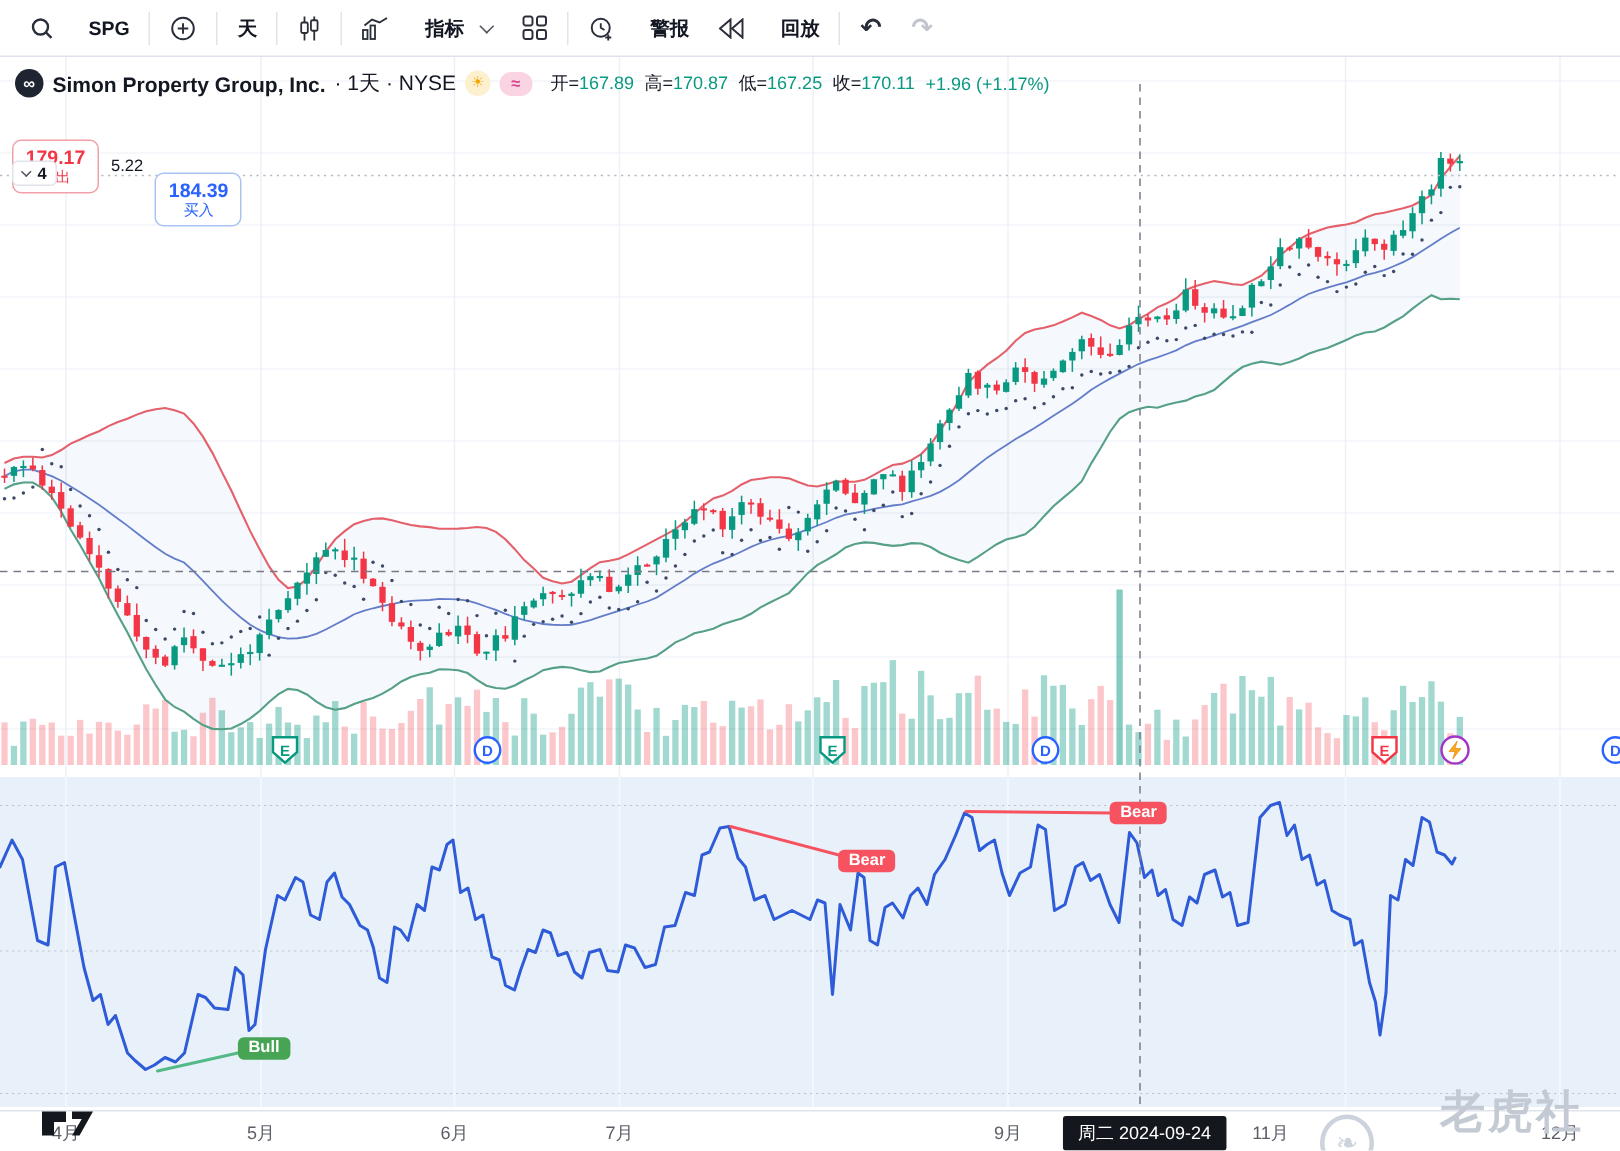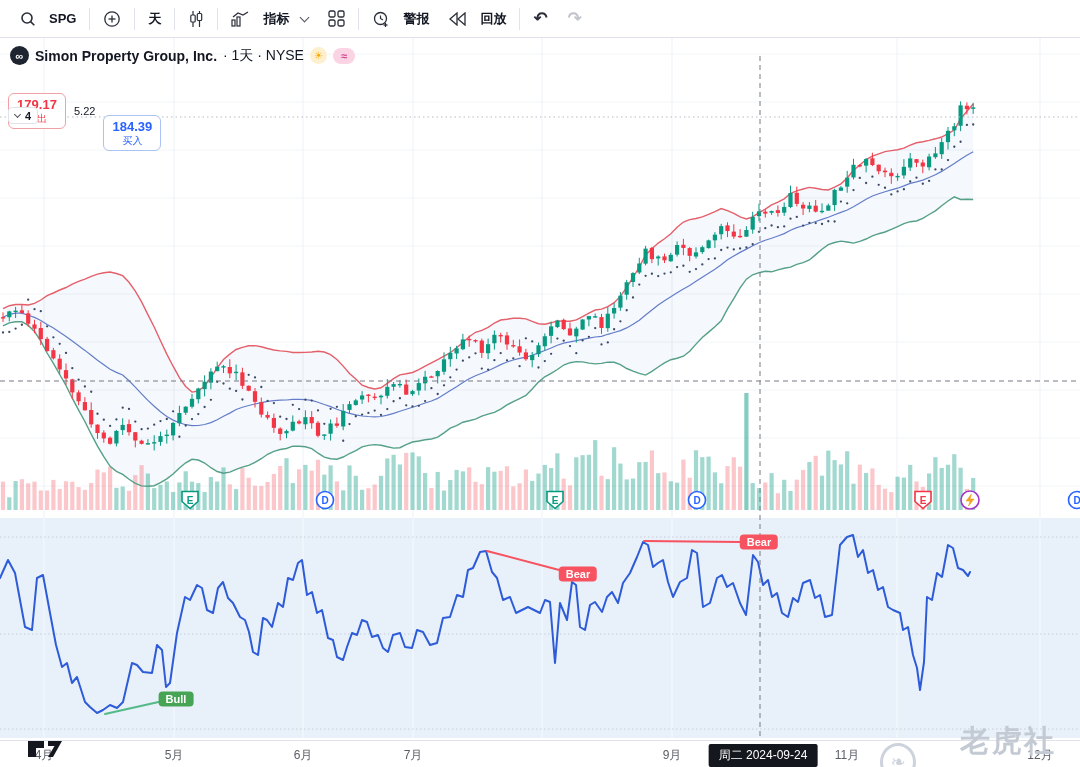--- a/index.html
+++ b/index.html
@@ -4,21 +4,21 @@
 <style>
   * { margin:0; padding:0; box-sizing:border-box; }
   html,body { width:1080px; height:767px; overflow:hidden; background:#fff;
               font-family:"Liberation Sans","DejaVu Sans",sans-serif; }
   #app { position:relative; width:1080px; height:767px; background:#fff; }
 
   
   .toolbar { position:absolute; top:0; left:0; width:1080px; height:38px;
              background:#fff; border-bottom:1px solid #e0e3eb;
              display:flex; align-items:center; padding-left:10px; color:#131722; }
-  .tb-item { display:flex; align-items:center; gap:13px; padding:0 10px; height:28px;
+  .tb-item { display:flex; align-items:center; gap:23px; padding:0 10px; height:28px;
              border-radius:4px; cursor:pointer; font-size:13px; font-weight:600; }
   .tb-sep { width:1px; height:22px; background:#e0e3eb; margin:0 3px; }
   .tb-icon svg { display:block; }
   .chev { width:7px; height:7px; border-right:1.6px solid #50535e; border-bottom:1.6px solid #50535e;
           transform:rotate(45deg); margin-top:-3px; }
   .undo { font-size:17px; color:#2a2e39; }
   .redo { font-size:17px; color:#c1c4cd; }
 
   
   .chart-area { position:absolute; top:38px; left:0; width:1080px; height:702px; background:#fff; }
@@ -859,20 +859,27 @@
         <line x1="0" y1="381" x2="1080" y2="381" stroke="#787b86" stroke-width="1" stroke-dasharray="5,4"></line>
         <line x1="760" y1="56" x2="760" y2="740" stroke="#787b86" stroke-width="1" stroke-dasharray="5,4"></line>
       </svg>
 
     <div class="legend">
       <span class="sym-logo">∞</span>
       <span class="title">Simon Property Group, Inc.</span>
       <span>· 1天 · NYSE</span>
       <span class="mkt-sun">☀</span>
       <span class="mkt-approx">≈</span>
+      <span class="ohlc">
+        <span><span class="lbl">开=</span><span class="val">167.89</span></span>
+        <span><span class="lbl">高=</span><span class="val">170.87</span></span>
+        <span><span class="lbl">低=</span><span class="val">167.25</span></span>
+        <span><span class="lbl">收=</span><span class="val">170.11</span></span>
+        <span class="val">+1.96 (+1.17%)</span>
+      </span>
     </div>
 
     <div class="order-row">
       <div class="ord-btn sell">
         <span class="p">179.17</span>
         <span class="t">卖出</span>
       </div>
       <span class="spread">5.22</span>
       <div class="ord-btn buy">
         <span class="p">184.39</span>

